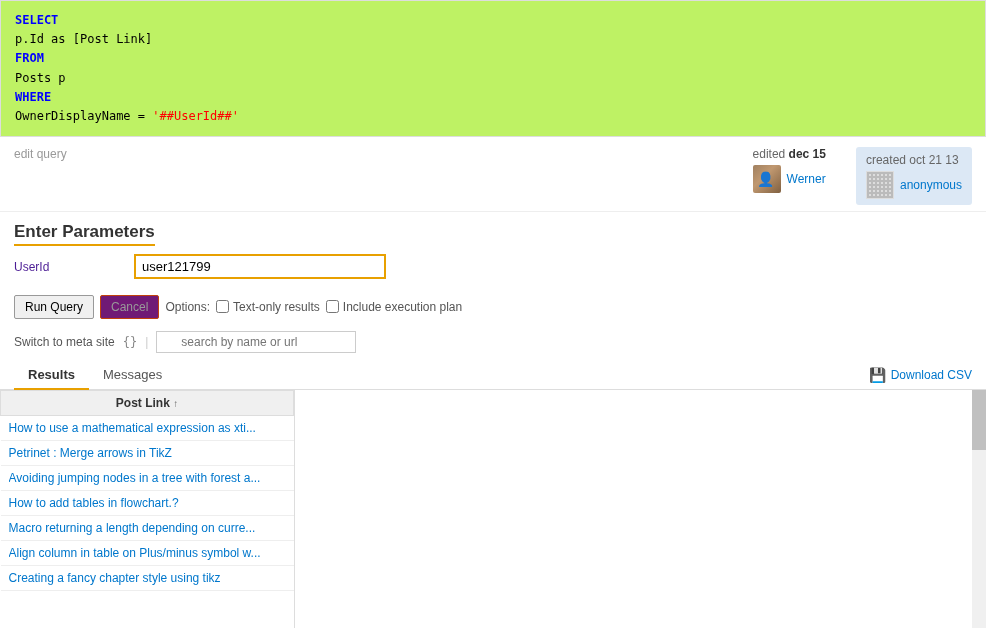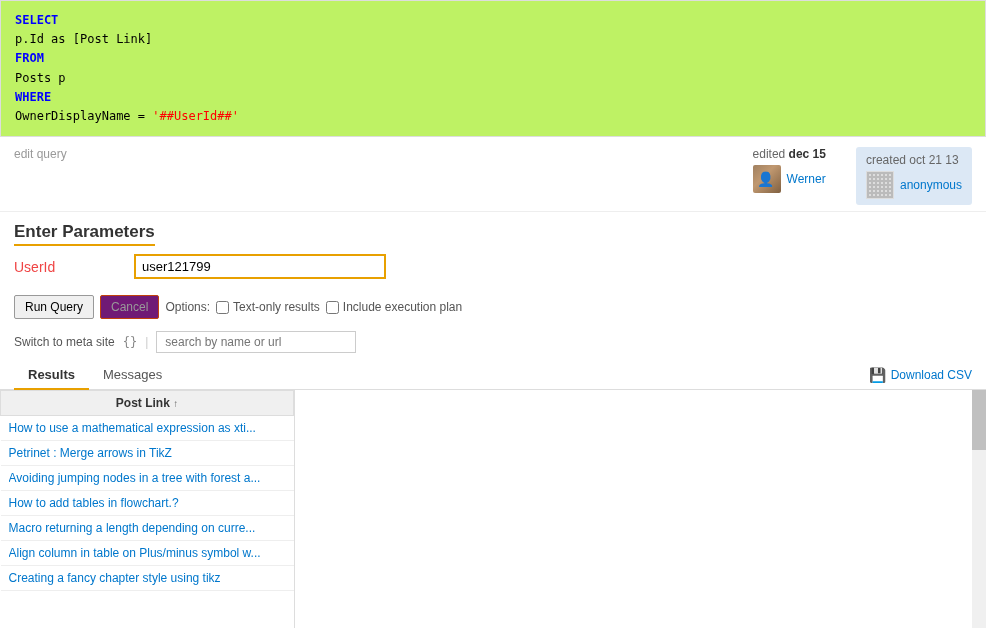--- a/index.html
+++ b/index.html
@@ -100,22 +100,22 @@
       padding-bottom: 2px;
       margin-bottom: 8px;
     }
     .param-row {
       display: flex;
       align-items: center;
       margin-bottom: 6px;
     }
     .param-label {
       width: 120px;
-      font-size: 14px;
-      color: #ef4444;
+      font-size: 12px;
+      color: #4c1d95;
     }
     .param-input {
       border: 2px solid #e8a000;
       padding: 3px 6px;
       font-size: 13px;
       width: 252px;
       outline: none;
     }
 
     
@@ -138,21 +138,21 @@
       border: 1px solid #c2410c;
       padding: 4px 10px;
       font-size: 12px;
       cursor: pointer;
       color: #999;
       border-radius: 2px;
     }
     .options-label { font-size: 12px; color: #555; }
     .checkbox-row {
       display: flex;
-      align-items: flex-end;
+      align-items: flex-start;
       gap: 4px;
       font-size: 12px;
       color: #555;
     }
 
     
     .meta-site-row {
       display: flex;
       align-items: center;
       gap: 8px;
@@ -163,21 +163,21 @@
       color: #555;
       text-decoration: none;
     }
     .curly-icon {
       color: #888;
       font-family: monospace;
     }
     .divider-pipe { color: #ccc; }
     .search-input {
       border: 1px solid #ccc;
-      padding: 3px 8px;
+      padding: 3px 24px;
       font-size: 12px;
       width: 200px;
       color: #6d28d9;
     }
 
     
     .tabs-row {
       display: flex;
       align-items: center;
       border-bottom: 1px solid #ddd;

